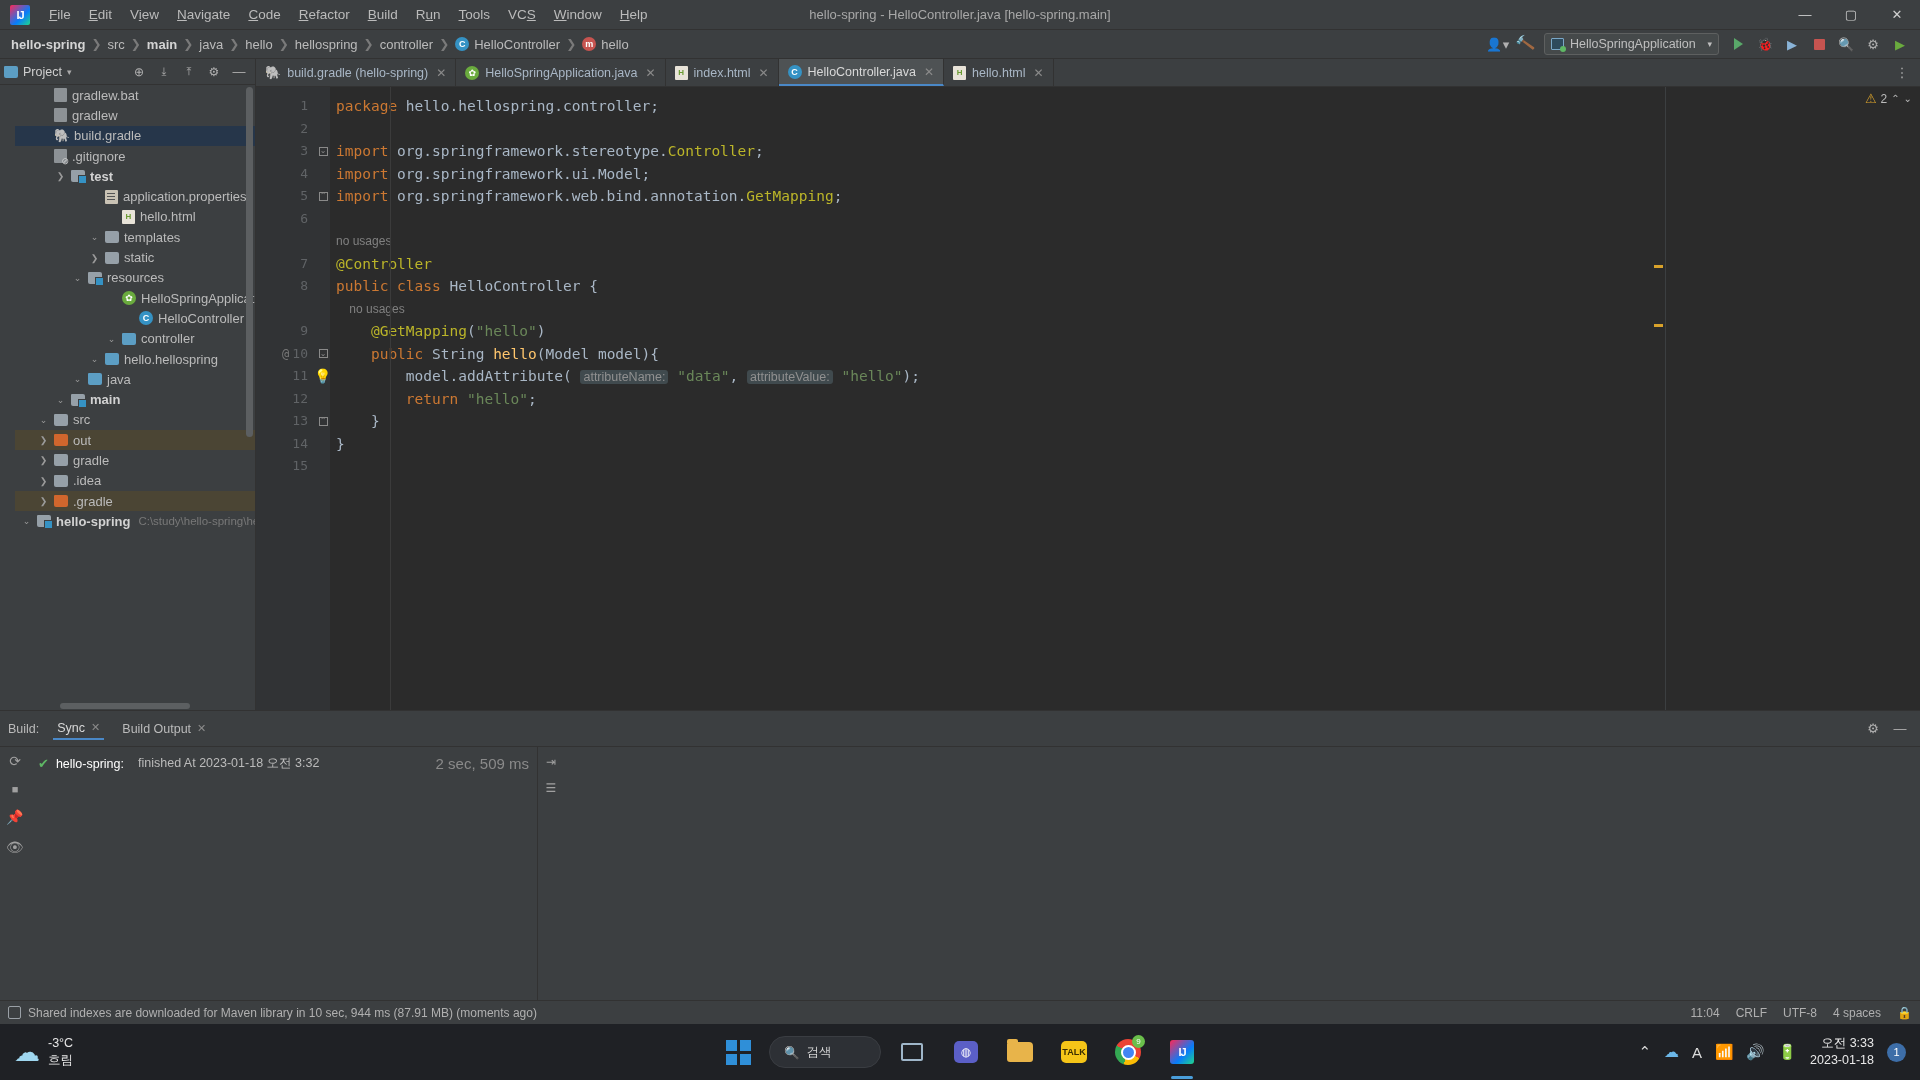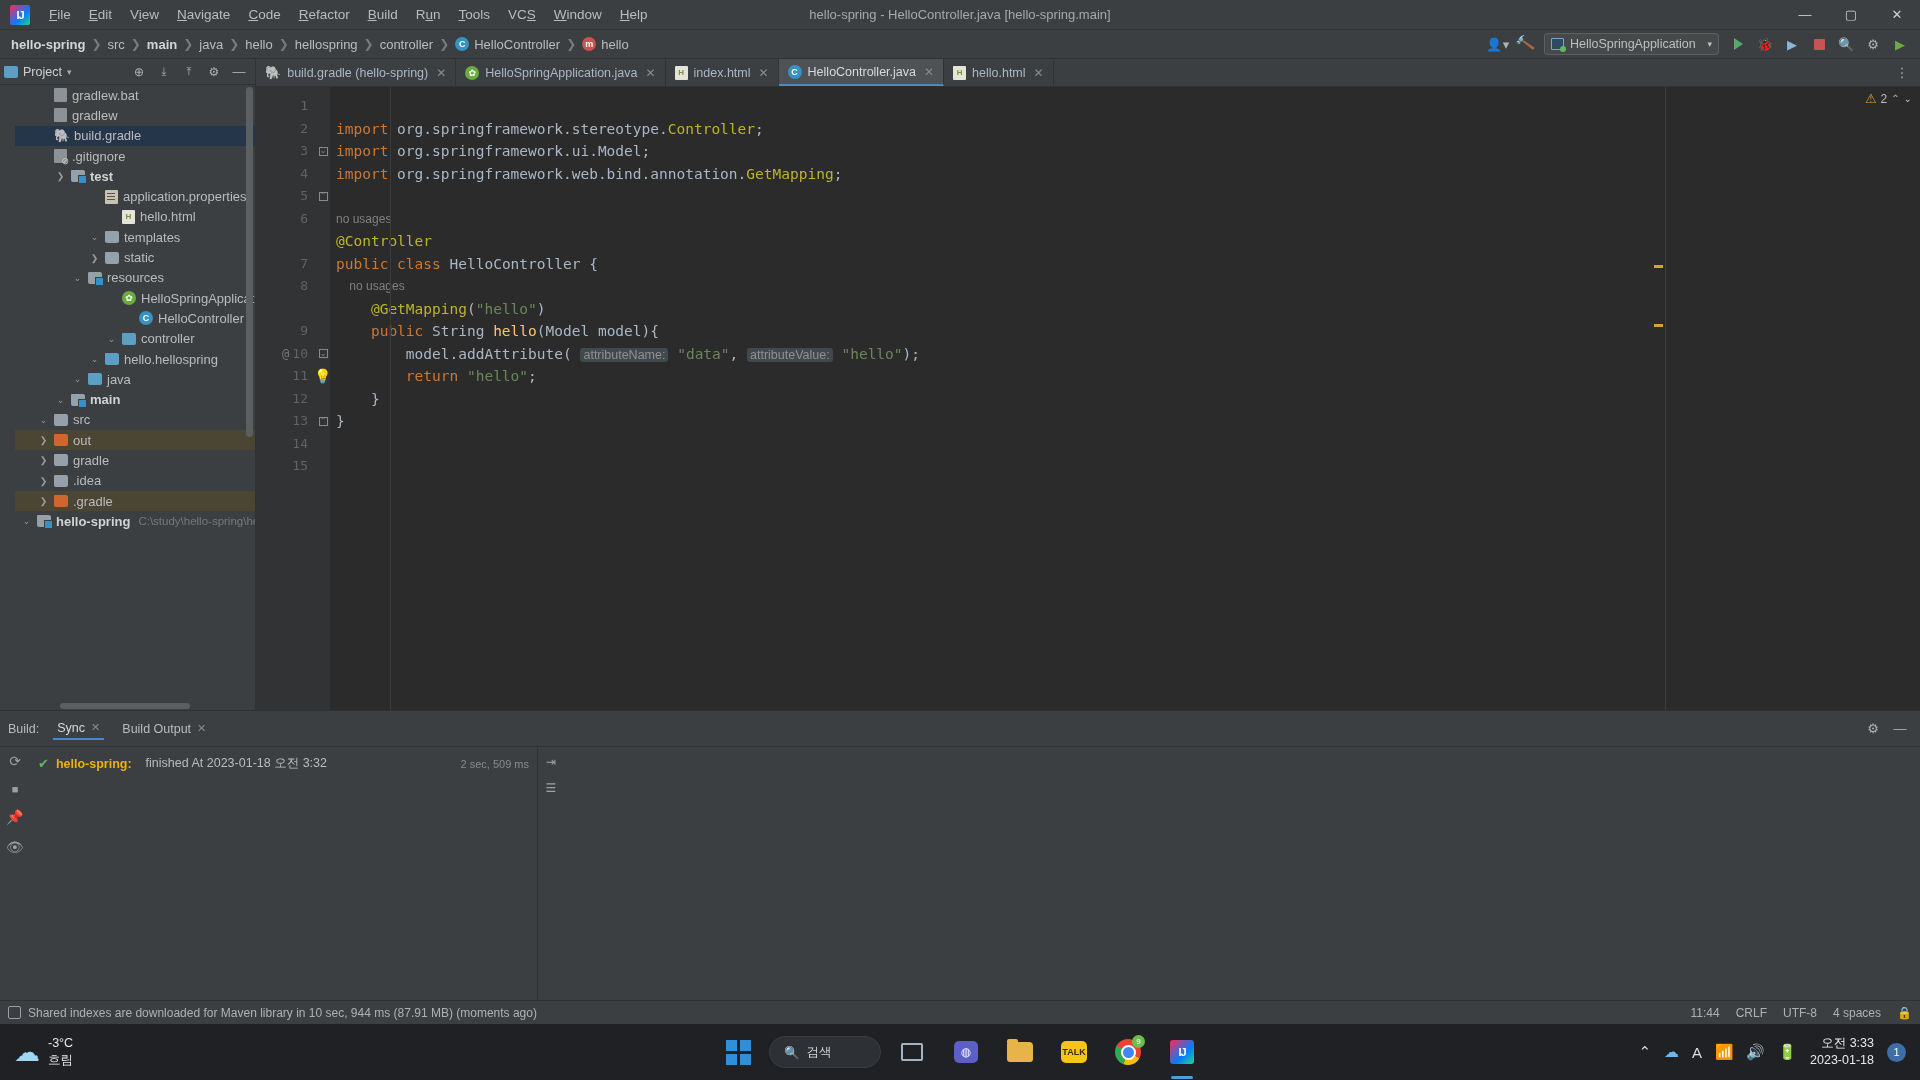--- a/index.html
+++ b/index.html
@@ -241,23 +241,23 @@
     width: 30px; flex: 0 0 30px; background: #3c3f41; padding-top: 6px;
     display: flex; flex-direction: column; align-items: center; gap: 14px;
   }
   .bg-ico { color: #a0a0a0; font-size: 14px; }
   .build-tree {
     width: 508px; flex: 0 0 508px; background: #3c3f41; padding-top: 6px;
     border-right: 1px solid #323232; position: relative;
   }
   .btrow { display: flex; align-items: center; gap: 7px; padding: 2px 8px; font-size: 12.5px; }
   .chk-green { color: #5fb865; font-size: 13px; }
-  .bt-bold { font-weight: bold; color: #eab308; }
+  .bt-bold { font-weight: normal; color: #ffffff; }
   .bt-txt { color: #bbbbbb; padding-left: 7px; }
-  .bt-time { margin-left: auto; color: #8a8a8a; font-size: 11px; }
+  .bt-time { margin-left: auto; color: #8a8a8a; font-size: 15px; }
   .build-out {
     flex: 1 1 auto; background: #3c3f41; padding: 10px 12px; min-width: 0;
     font-family: "DejaVu Sans Mono", monospace; font-size: 14px; color: #c5c5c5;
     border-left: 1px solid #4a4a4a;
   }
   .bo-line { line-height: 22px; white-space: pre; }
   .build-right {
     width: 26px; flex: 0 0 26px; background: #3c3f41; display:flex;
     flex-direction:column; align-items:center; padding-top: 8px; gap: 12px;
   }
@@ -625,20 +625,21 @@
             </div>
             <div class="fold"></div>
             <div class="fold">
               <span>⌃</span>
             </div>
             <div class="fold"></div>
             <div class="fold"></div>
           </div>
         <div class="code-wrap" id="code-wrap">
           <div class="indent-guide" style="left:60px;"></div>
+        <div class="cline"><span class="kw">package </span><span class="plain">hello.hellospring.controller;</span></div>
             <div class="cline">&nbsp;</div>
             <div class="cline"><span class="kw">import </span><span class="plain">org.springframework.stereotype.</span><span class="ann">Controller</span><span class="plain">;</span></div>
             <div class="cline"><span class="kw">import </span><span class="plain">org.springframework.ui.Model;</span></div>
             <div class="cline"><span class="kw">import </span><span class="plain">org.springframework.web.bind.annotation.</span><span class="ann">GetMapping</span><span class="plain">;</span></div>
             <div class="cline">&nbsp;</div>
             <div class="cline hint">no usages</div>
             <div class="cline"><span class="ann">@Controller</span></div>
             <div class="cline"><span class="kw">public </span><span class="kw">class </span><span class="plain">HelloController </span><span class="plain">{</span></div>
             <div class="cline hint">    no usages</div>
             <div class="cline"><span class="plain">    </span><span class="ann">@GetMapping</span><span class="plain">(</span><span class="str">"hello"</span><span class="plain">)</span></div>
@@ -702,21 +703,21 @@
       </div>
     </div>
   </div>
 
   <div class="statusbar">
     <div class="sb-left">
       <span class="db-ico"></span>
       <span>Shared indexes are downloaded for Maven library in 10 sec, 944 ms (87.91 MB) (moments ago)</span>
     </div>
     <div class="sb-right">
-      <span>11:44</span>
+      <span>11:04</span>
       <span>CRLF</span>
       <span>UTF-8</span>
       <span>4 spaces</span>
       <span>🔒</span>
     </div>
   </div>
 
   <div class="taskbar">
     <div class="weather">
       <span class="cloud-ico">☁</span>

